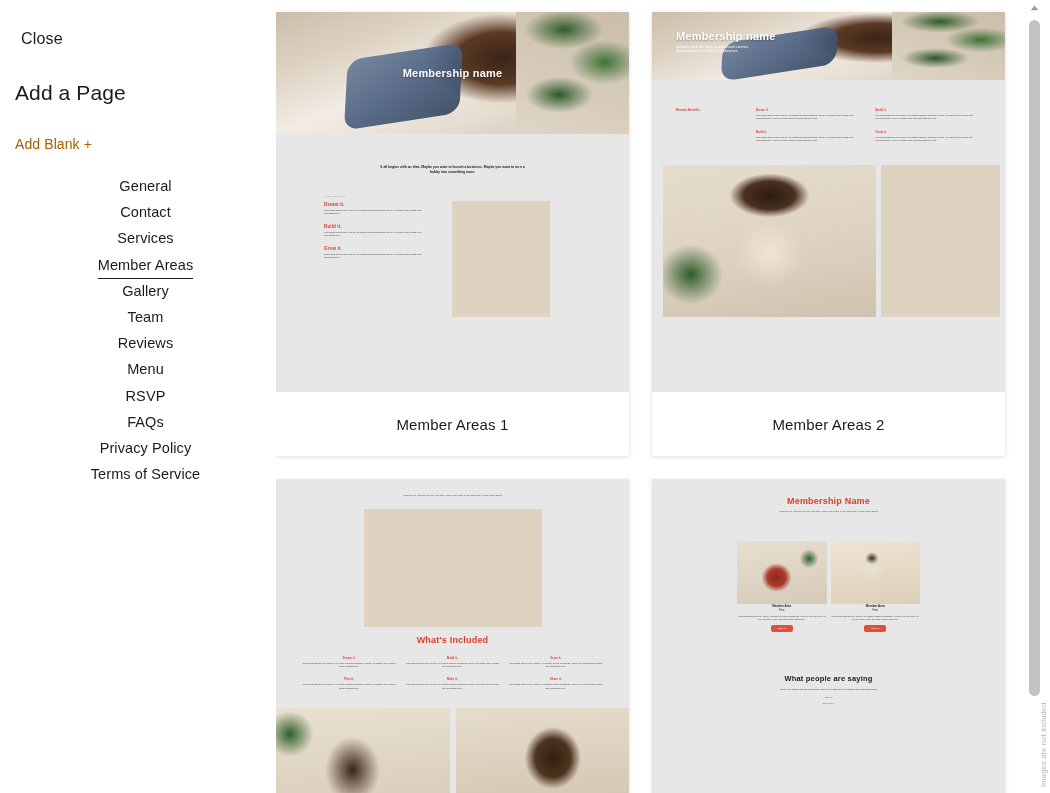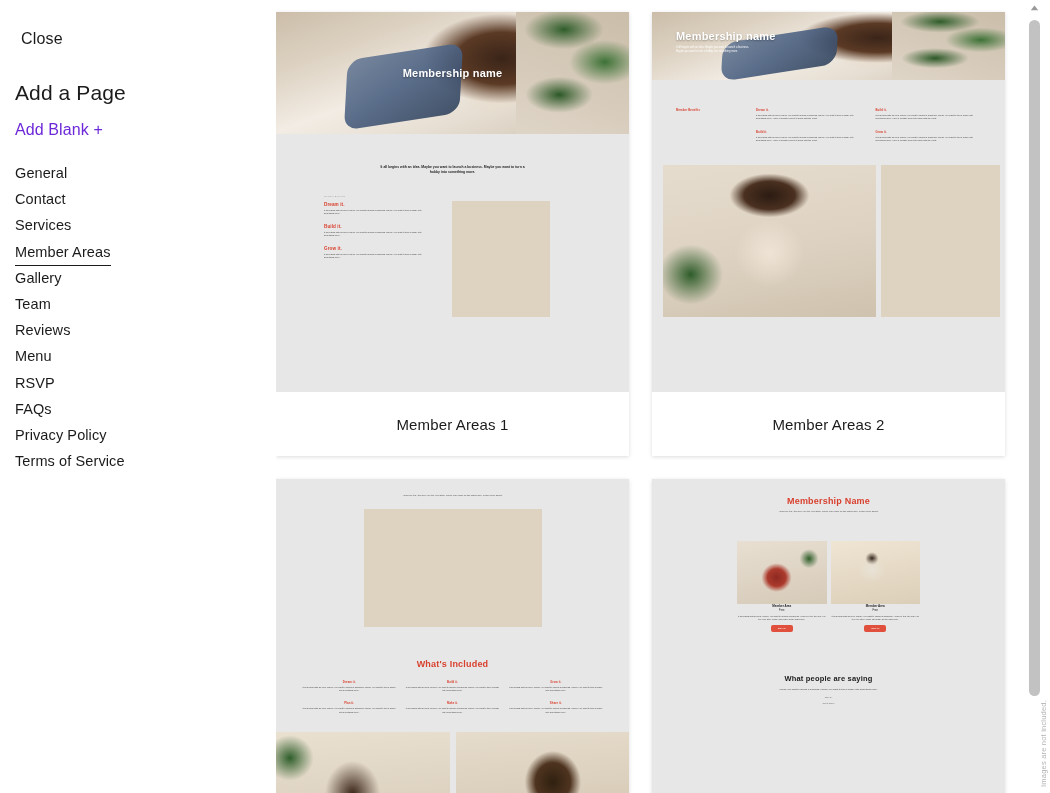--- a/index.html
+++ b/index.html
@@ -21,32 +21,32 @@
   .close-btn {
     font-size: 16px; color: #1b1b1b; letter-spacing: .2px;
     padding: 2px 6px; display: inline-block; cursor: pointer;
     background: none; border: none; font-family: inherit;
   }
   .page-title {
     font-size: 21px; color: #1b1b1b; font-weight: 400;
     margin: 31px 0 0 0; letter-spacing: .1px;
   }
   .add-blank {
-    font-size: 16px; color: #6d28d9; margin-top: 16px;
+    font-size: 14px; color: #a16207; margin-top: 31px;
     cursor: pointer; letter-spacing: .1px;
   }
   .nav-list { margin-top: 21px; list-style: none; }
   .nav-item {
     font-size: 14.5px; color: #1b1b1b; line-height: 26.2px;
     cursor: pointer; display: inline-block; letter-spacing: .1px;
   }
   .nav-item.active {
     border-bottom: 1.5px solid #1b1b1b;
   }
-  .nav-row { height: 26.2px; }
+  .nav-row { height: 26.2px; text-align: center; }
 
   
   .gallery {
     flex: 1 1 auto; height: 793px; position: relative;
     padding: 12px 44px 0 0; overflow: hidden;
   }
   .grid {
     display: grid;
     grid-template-columns: 353px 353px;
     column-gap: 23px;
@@ -324,21 +324,21 @@
       <div class="card">
         <div class="card-preview">
           <div class="mini">
 
             <div style="padding:11px 0 0;">
               <div class="sec-sub">However it is, the way you tell your story online can make all the difference. Learn more about.</div>
             </div>
 
             <div class="ph ph-duo" style="width:178px; height:118px; margin:11px auto 0;"></div>
 
-            <div style="padding:32px 0 0;">
+            <div style="padding:8px 0 0;">
               <div class="sec-title">What's Included</div>
             </div>
 
             <div style="display:grid; grid-template-columns:1fr 1fr 1fr; column-gap:9px; row-gap:9px; padding:11px 26px 0;">
               <div style="text-align:center;">
                 <div class="feat-h sm">Dream it.</div>
                 <div class="feat-p">It all begins with an idea. Maybe you want to launch a business. Maybe you want to turn a hobby into something more.</div>
               </div>
               <div style="text-align:center;">
                 <div class="feat-h sm">Build it.</div>

